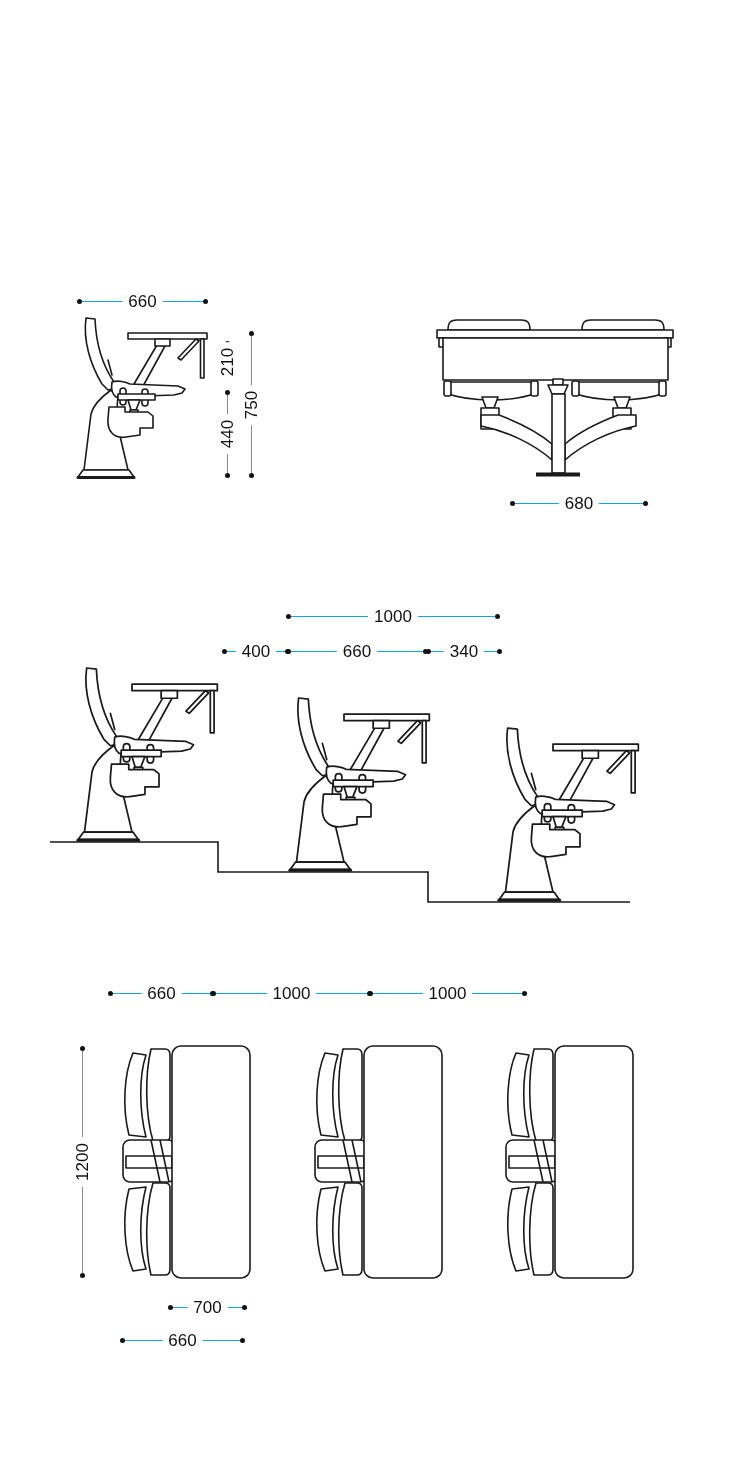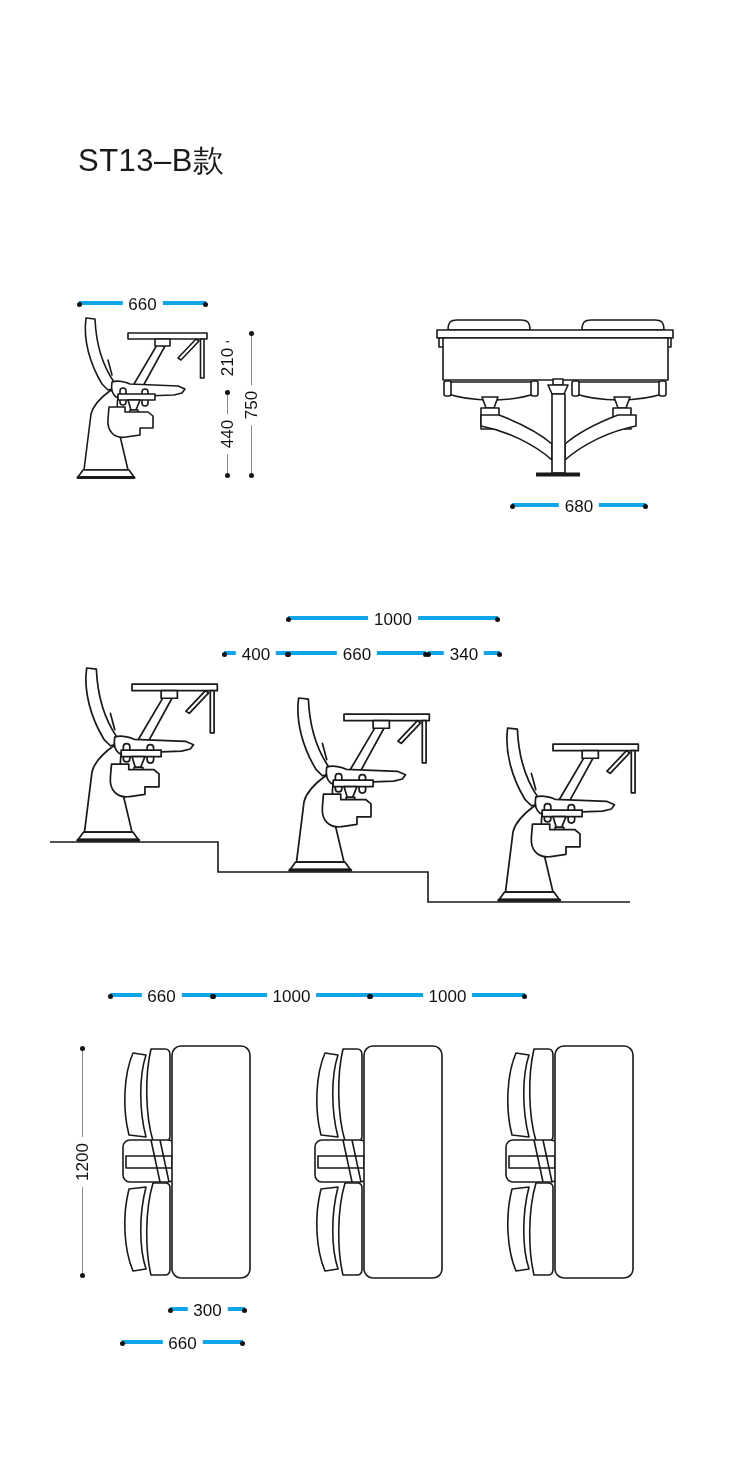--- a/index.html
+++ b/index.html
@@ -7,40 +7,39 @@
     position:relative;width:750px;height:1458px;background:#fff;
     font-family:"Liberation Sans", sans-serif;color:#111;overflow:hidden;
   }
   .title{
     position:absolute;left:78px;top:140px;margin:0;
     font-size:31px;font-weight:400;color:#1a1a1a;letter-spacing:.5px;white-space:nowrap;
   }
   svg.view{position:absolute;overflow:visible;}
   
   .dim{position:absolute;}
-  .dim-h{height:0;border-top:4px solid #0ea5e9;}
+  .dim-h{height:0;border-top:1px solid #0ea5e9;}
   .dim-v{width:0;border-left:1px solid #8a8a8a;}
   .dot{position:absolute;width:5px;height:5px;border-radius:50%;background:#111;}
   .dim-h .dot-l{left:-2px;top:-3px;}
   .dim-h .dot-r{right:-2px;top:-3px;}
   .dim-v .dot-t{top:-2px;left:-3px;}
   .dim-v .dot-b{bottom:-2px;left:-3px;}
   .lbl{
     position:absolute;background:#fff;padding:0 6px;font-size:17px;line-height:1.15;
     color:#111;white-space:nowrap;
   }
   .dim-h .lbl{left:50%;top:0;transform:translate(-50%,-50%);}
   .dim-v .lbl{left:0;top:50%;transform:translate(-50%,-50%) rotate(-90deg);}
 </style>
 </head>
 <body>
 
 <div class="canvas">
 
-  <h1 class="title">ST13–B款</h1>
 
   <svg width="0" height="0" style="position:absolute" aria-hidden="true">
     <defs>
       <g id="chair-side" stroke="#1a1a1a" stroke-width="1.6" fill="#fff" stroke-linejoin="round" stroke-linecap="round">
 
         <path d="M33,72 C22,80 15,88 13,96 L6,152 L50,152 L42,118 C40,104 38,88 40,80 Z"></path>
 
         <path d="M5,152 L51,152 L56,159 L0,159 Z"></path>
         <path d="M0,159.4 L56,159.4" stroke-width="3" fill="none"></path>
 
@@ -193,21 +192,21 @@
     <span class="lbl">1000</span>
   </div>
   <div class="dim dim-v" style="left:82px;top:1048px;height:228px">
     <span class="dot dot-t"></span>
       <span class="dot dot-b"></span>
     <span class="lbl">1200</span>
   </div>
   <div class="dim dim-h" style="left:170px;top:1307px;width:75px">
     <span class="dot dot-l"></span>
       <span class="dot dot-r"></span>
-    <span class="lbl">300</span>
+    <span class="lbl">700</span>
   </div>
   <div class="dim dim-h" style="left:122px;top:1340px;width:121px">
     <span class="dot dot-l"></span>
       <span class="dot dot-r"></span>
     <span class="lbl">660</span>
   </div>
 
 </div>
 
 </body></html>

